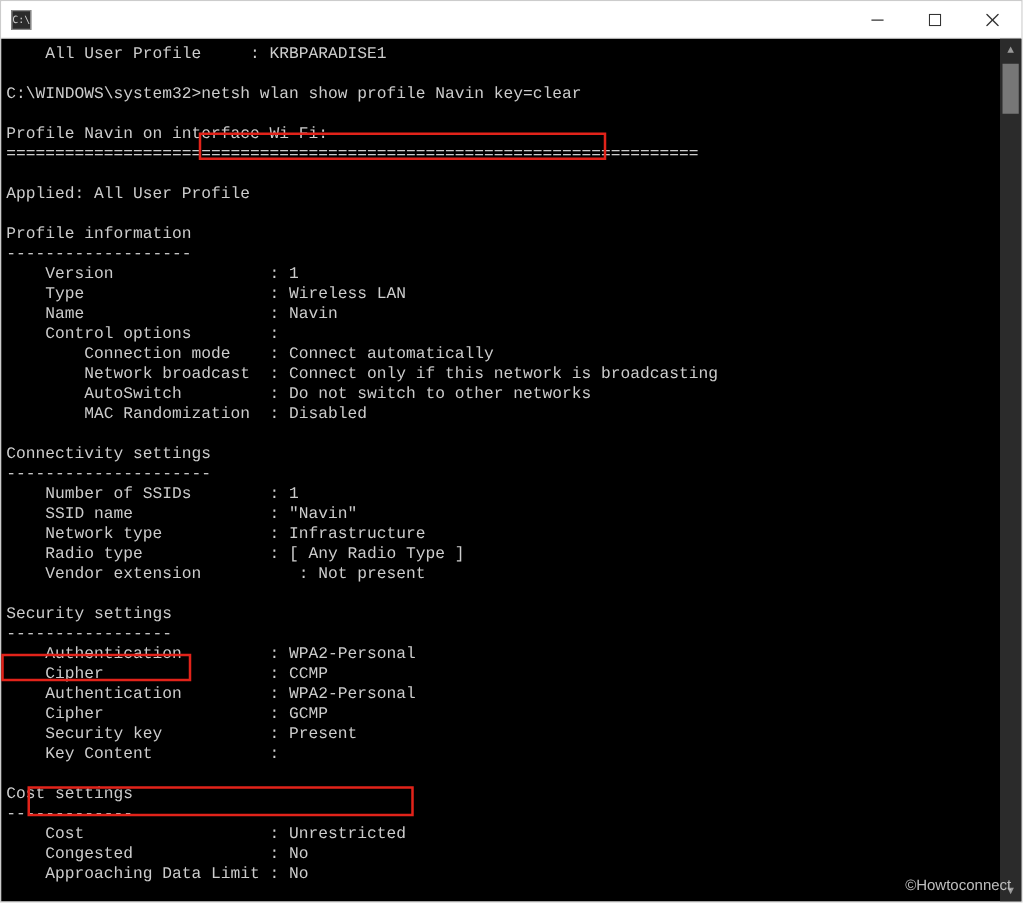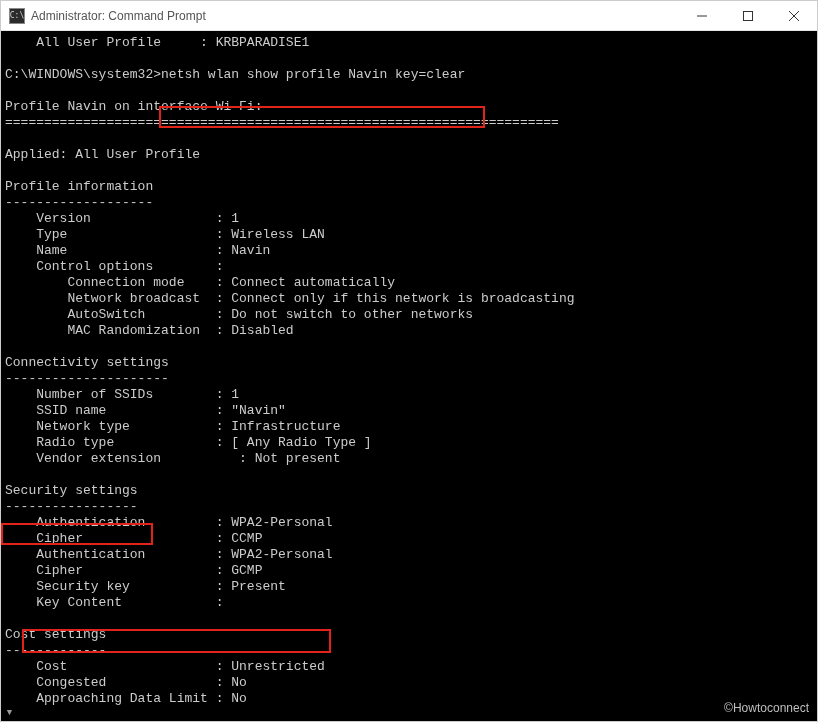--- a/index.html
+++ b/index.html
@@ -53,21 +53,20 @@
       color: #555;
       font-family: 'Segoe UI', sans-serif;
     }
     .titlebar-btn svg { width: 10px; height: 10px; stroke: #333; stroke-width: 1; fill: none; }
     .terminal-wrap {
       position: relative;
       width: 100%;
       height: calc(100% - 30px);
       background: #000;
       display: flex;
-      flex-direction: column;
     }
     .terminal {
       flex: 1;
       color: #ccc;
       white-space: pre;
       padding: 4px 4px 4px 4px;
       line-height: 16px;
       overflow: hidden;
       font-family: Consolas, 'Courier New', monospace;
     }
@@ -122,21 +121,20 @@
   </style>
 </head>
 <body>
 
 <div class="window">
 
   <div class="titlebar">
     <div class="titlebar-icon">
       <span>C:\</span>
     </div>
-    <div class="titlebar-text">Administrator: Command Prompt</div>
     <div class="titlebar-spacer"></div>
     <div class="titlebar-btn">
       <svg viewBox="0 0 10 10">
           <line x1="0" y1="5" x2="10" y2="5"></line>
         </svg>
     </div>
     <div class="titlebar-btn">
       <svg viewBox="0 0 10 10">
           <rect x="0.5" y="0.5" width="9" height="9"></rect>
         </svg>

